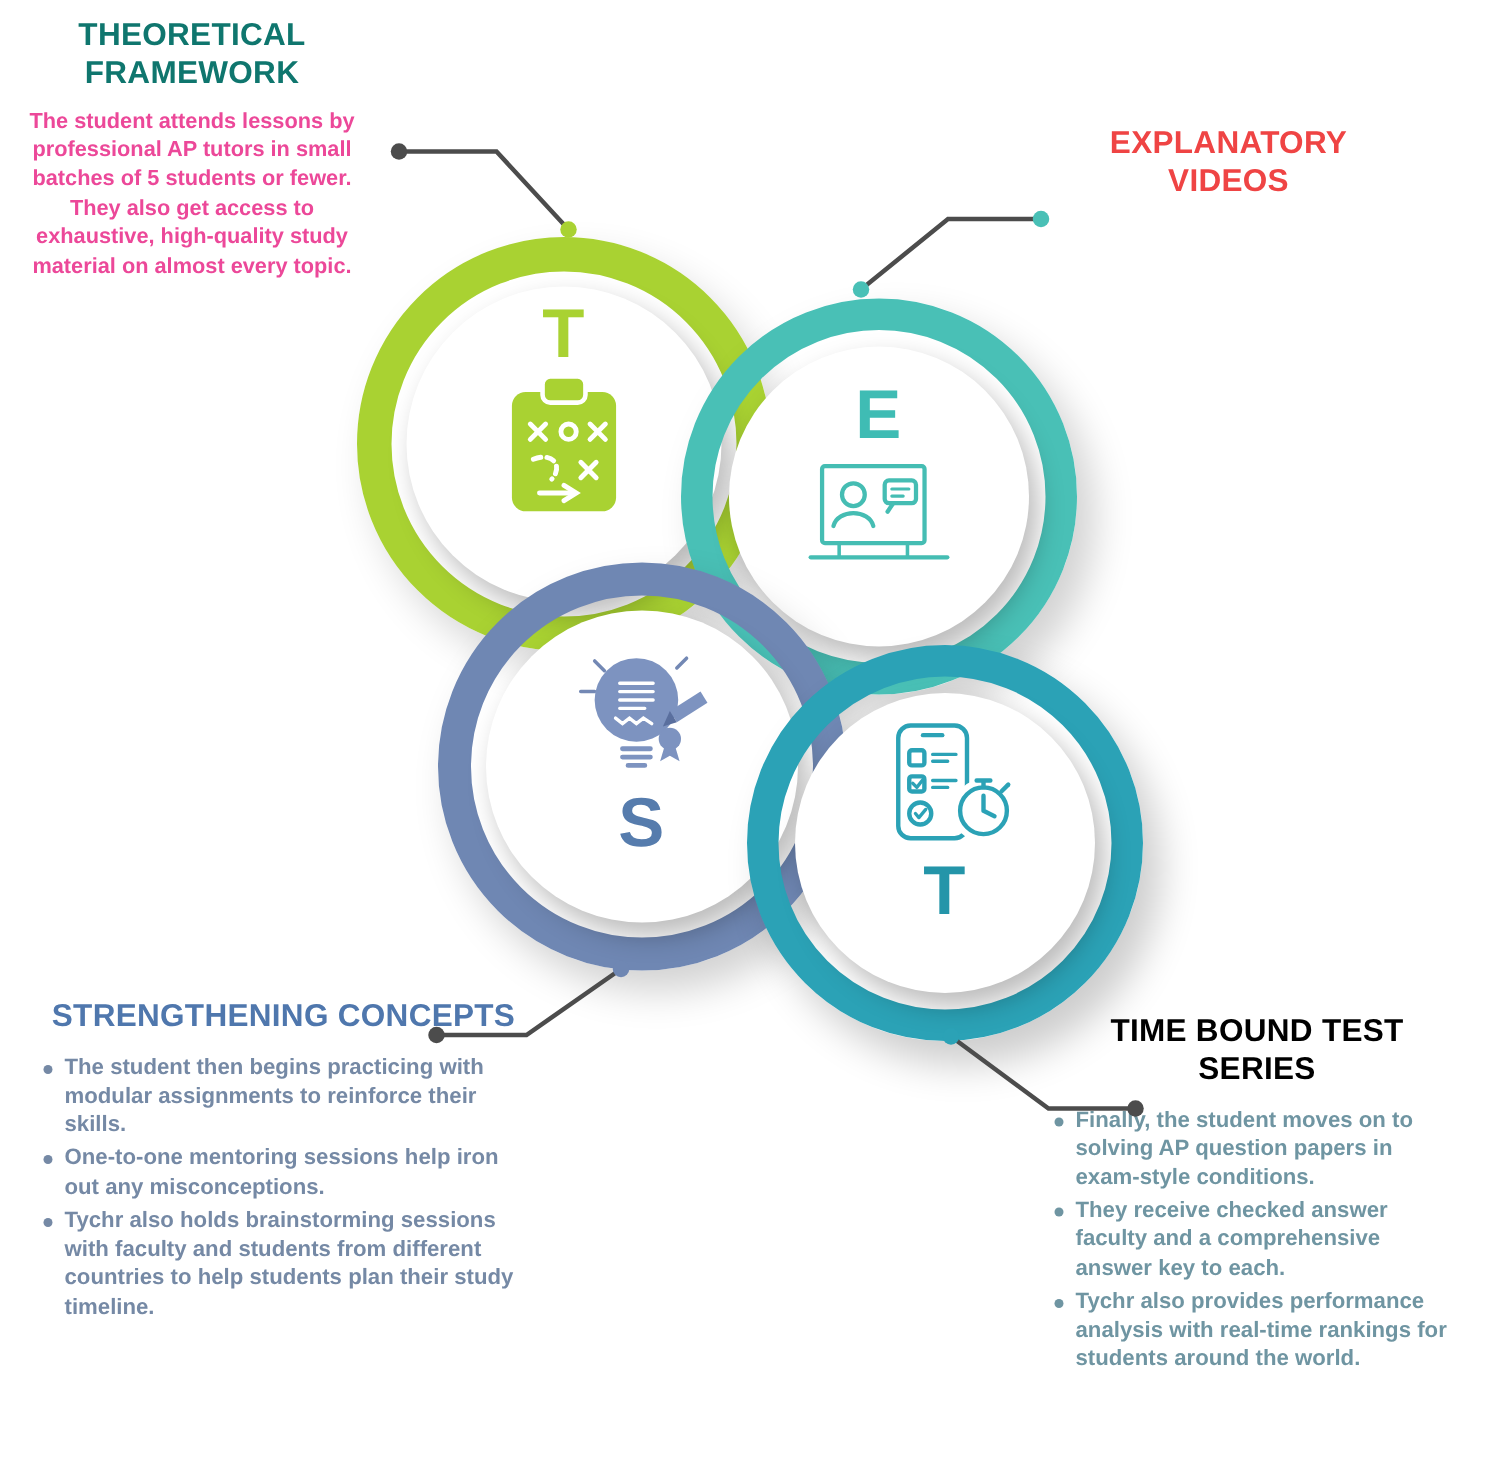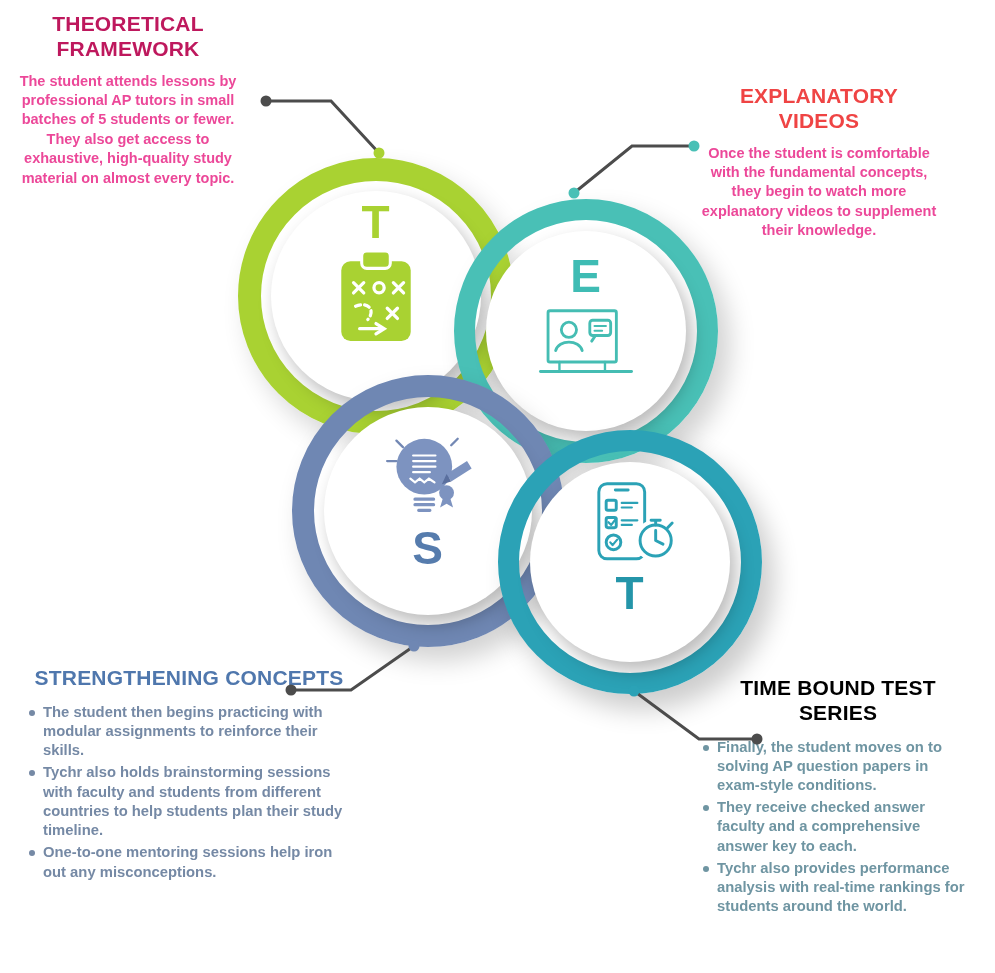--- a/index.html
+++ b/index.html
@@ -46,21 +46,21 @@
   .textblock { position:absolute; }
   .textblock h2 { font-size:21px; font-weight:bold; line-height:1.18; letter-spacing:.2px; }
   .textblock p  { font-weight:bold; color:#ec4899; font-size:14.5px; line-height:1.34; margin-top:10px; }
   .textblock ul { list-style:none; margin-top:12px; text-align:left; }
   .textblock li { position:relative; padding-left:15px; font-weight:bold;
                   font-size:14.8px; line-height:1.3; margin-bottom:3px; }
   .textblock li::before { content:""; position:absolute; left:1px; top:7px;
                   width:6px; height:6px; border-radius:50%; background:currentColor; }
 
   .tb-theoretical   { left:12px;  top:12px;  width:232px; text-align:center; }
-  .tb-theoretical h2{ color:#be185d; }
+  .tb-theoretical h2{ color:#0f766e; }
 
   .tb-explanatory   { left:700px; top:84px;  width:238px; text-align:center; }
   .tb-explanatory h2{ color:#ef4444; }
 
   .tb-strengthening   { left:28px; top:642px; width:322px; text-align:center; }
   .tb-strengthening h2{ color:#4f77ad;margin-top:24px; }
   .tb-strengthening li{ color:#7589a5; }
 
   .tb-timebound   { left:702px; top:676px; width:272px; text-align:center; }
   .tb-timebound h2{ color:#000000; }
@@ -182,29 +182,28 @@
     <div class="letter letter-timebound">T</div>
   </div>
 
   <div class="textblock tb-theoretical">
     <h2>THEORETICAL FRAMEWORK</h2>
     <p>The student attends lessons by professional AP tutors in small batches of 5 students or fewer. They also get access to exhaustive, high-quality study material on almost every topic.</p>
   </div>
 
   <div class="textblock tb-explanatory">
     <h2>EXPLANATORY VIDEOS</h2>
-    <p>Once the student is comfortable with the fundamental concepts, they begin to watch more explanatory videos to supplement their knowledge.</p>
   </div>
 
   <div class="textblock tb-strengthening">
     <h2>STRENGTHENING CONCEPTS</h2>
     <ul>
       <li>The student then begins practicing with modular assignments to reinforce their skills.</li>
+      <li>One-to-one mentoring sessions help iron out any misconceptions.</li>
       <li>Tychr also holds brainstorming sessions with faculty and students from different countries to help students plan their study timeline.</li>
-      <li>One-to-one mentoring sessions help iron out any misconceptions.</li>
     </ul>
   </div>
 
   <div class="textblock tb-timebound">
     <h2>TIME BOUND TEST SERIES</h2>
     <ul>
       <li>Finally, the student moves on to solving AP question papers in exam-style conditions.</li>
       <li>They receive checked answer faculty and a comprehensive answer key to each.</li>
       <li>Tychr also provides performance analysis with real-time rankings for students around the world.</li>
     </ul>

